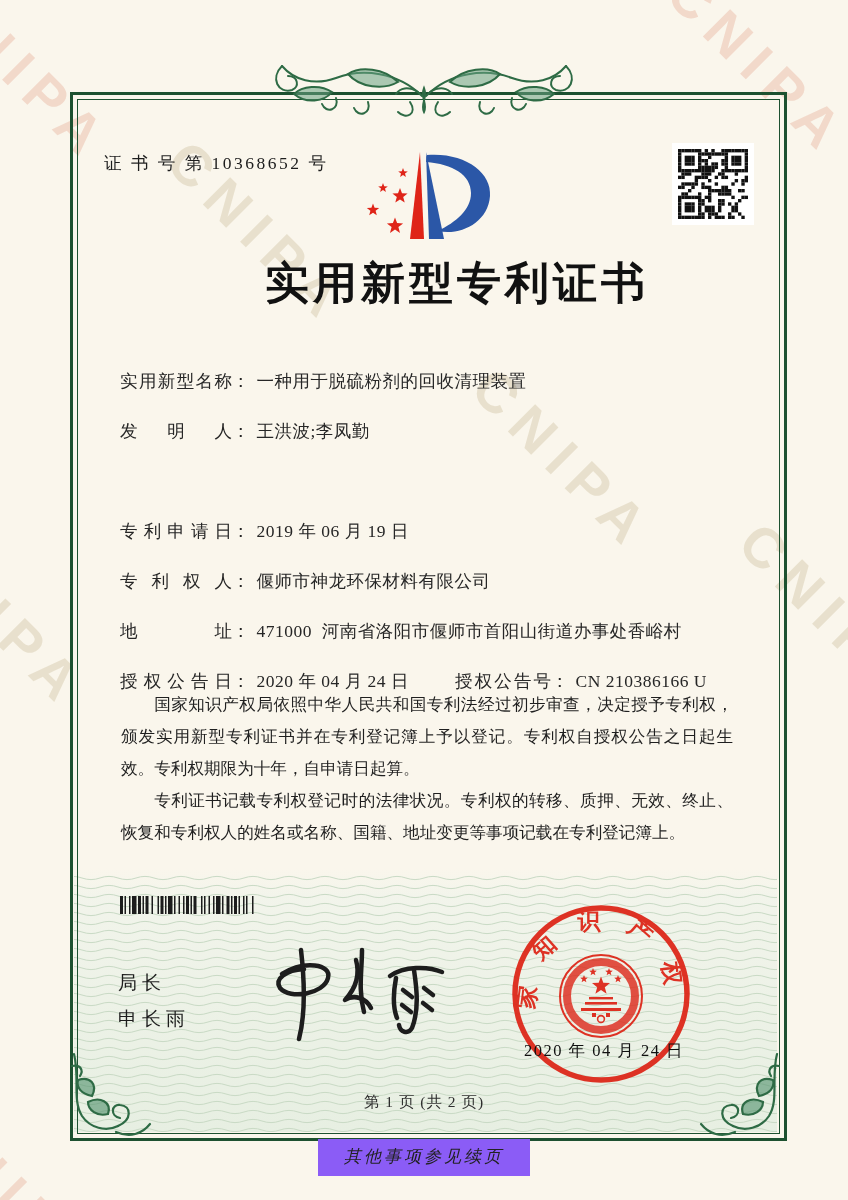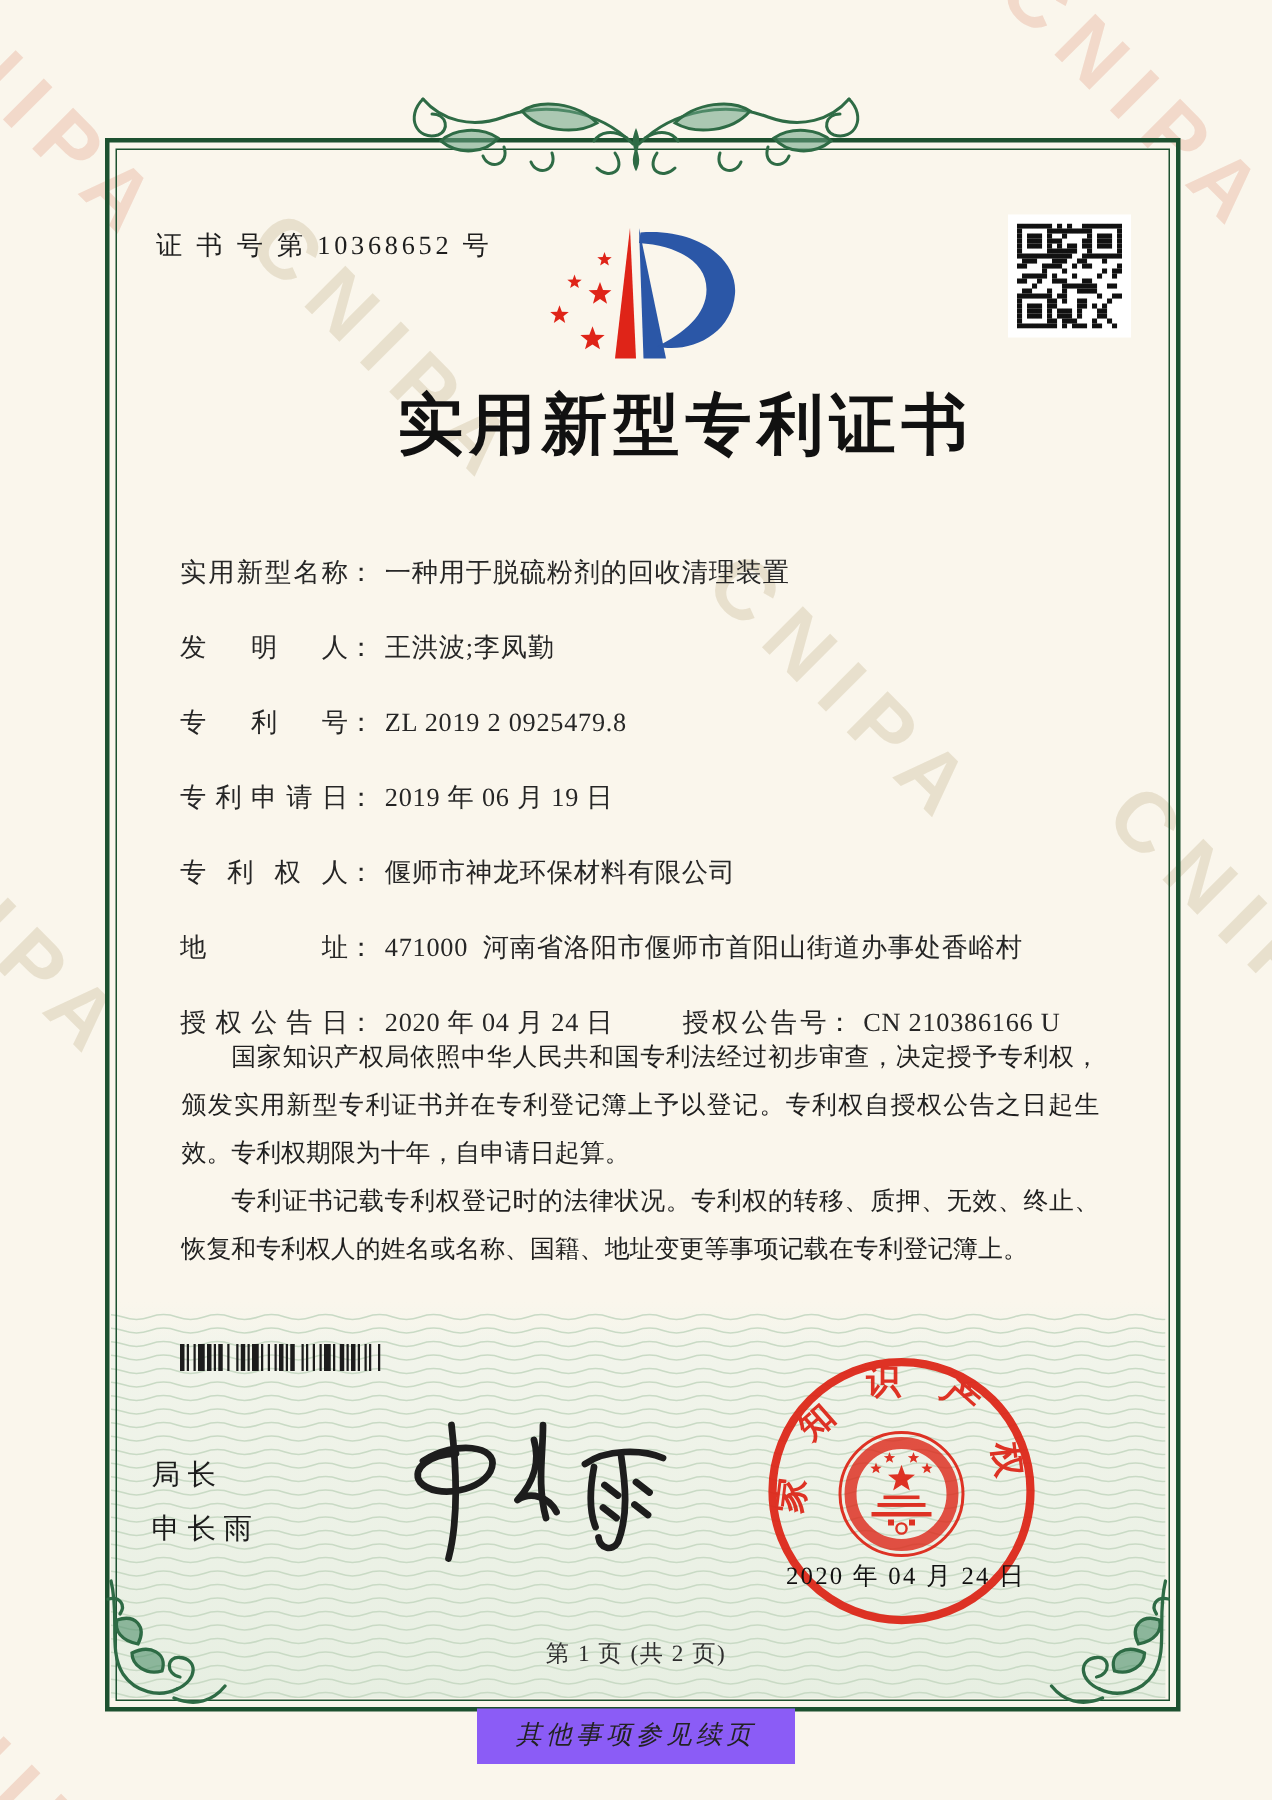--- a/index.html
+++ b/index.html
@@ -45,21 +45,21 @@
   .flabel.narrow{width:96px;}
   .fcolon{display:inline-block;margin-right:7px;}
   .fvalue{white-space:pre-wrap;letter-spacing:.5px;}
   .pair2{position:absolute;left:335px;top:0;}
   
   .body-text{position:absolute;left:120px;top:688px;width:614px;z-index:4;
       font-size:16.6px;line-height:31.8px;text-align:justify;color:#1f1f1f;}
   .body-text p{margin:1px;text-indent:2em;}
   
   .barcode{position:absolute;left:120px;top:896px;z-index:4;}
-  .official{position:absolute;left:101px;z-index:4;font-size:19px;letter-spacing:5px;
+  .official{position:absolute;left:118px;z-index:4;font-size:19px;letter-spacing:5px;
       color:#1c1c1c;}
   .sig{position:absolute;left:252px;top:942px;z-index:5;}
   .seal{position:absolute;left:506px;top:899px;z-index:5;opacity:.93;}
   .seal-date{position:absolute;left:512px;top:1040px;width:184px;text-align:center;
       font-size:16.5px;letter-spacing:1.5px;color:#101010;z-index:6;}
   .page-num{position:absolute;left:0;width:848px;top:1092px;text-align:center;
       font-size:15.5px;letter-spacing:1px;color:#2e2e2e;z-index:4;}
   .foot-note{position:absolute;left:0;width:848px;top:1139px;text-align:center;z-index:4;}
   .foot-note span{display:inline-block;background:#8b5cf6;padding:6px 26px 8px;
       font-size:17px;letter-spacing:3px;color:#222;font-style:italic;}
@@ -401,23 +401,20 @@
   </div>
 
   <div class="title">实用新型专利证书</div>
 
   <div class="row" style="top:357px">
     <span class="flabel">实用新型名称</span><span class="fcolon">：</span><span class="fvalue">一种用于脱硫粉剂的回收清理装置</span>
   </div>
   <div class="row" style="top:407px">
     <span class="flabel">发明人</span><span class="fcolon">：</span><span class="fvalue">王洪波;李凤勤</span>
   </div>
-  <div class="row" style="top:457px">
-    <span class="flabel">专利号</span><span class="fcolon">：</span><span class="fvalue">ZL 2019 2 0925479.8</span>
-  </div>
   <div class="row" style="top:507px">
     <span class="flabel">专利申请日</span><span class="fcolon">：</span><span class="fvalue">2019 年 06 月 19 日</span>
   </div>
   <div class="row" style="top:557px">
     <span class="flabel">专利权人</span><span class="fcolon">：</span><span class="fvalue">偃师市神龙环保材料有限公司</span>
   </div>
   <div class="row" style="top:607px">
     <span class="flabel">地址</span><span class="fcolon">：</span><span class="fvalue">471000  河南省洛阳市偃师市首阳山街道办事处香峪村</span>
   </div>
   <div class="row" style="top:657px">

